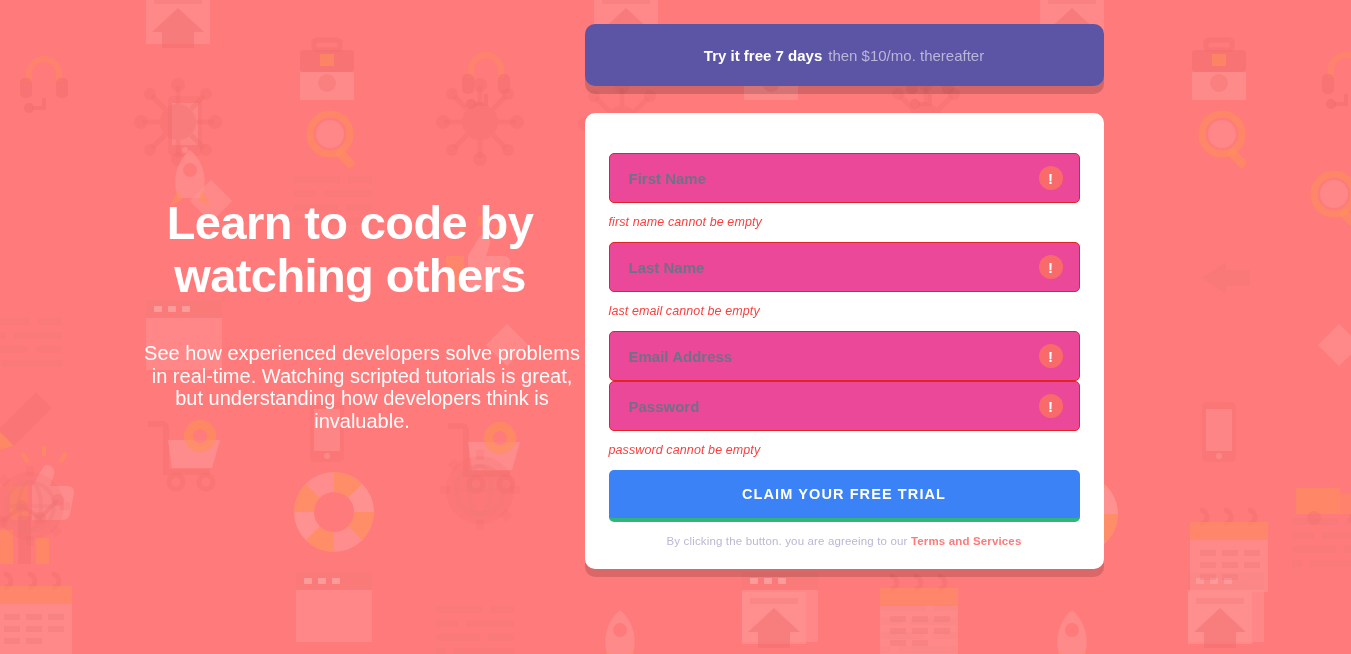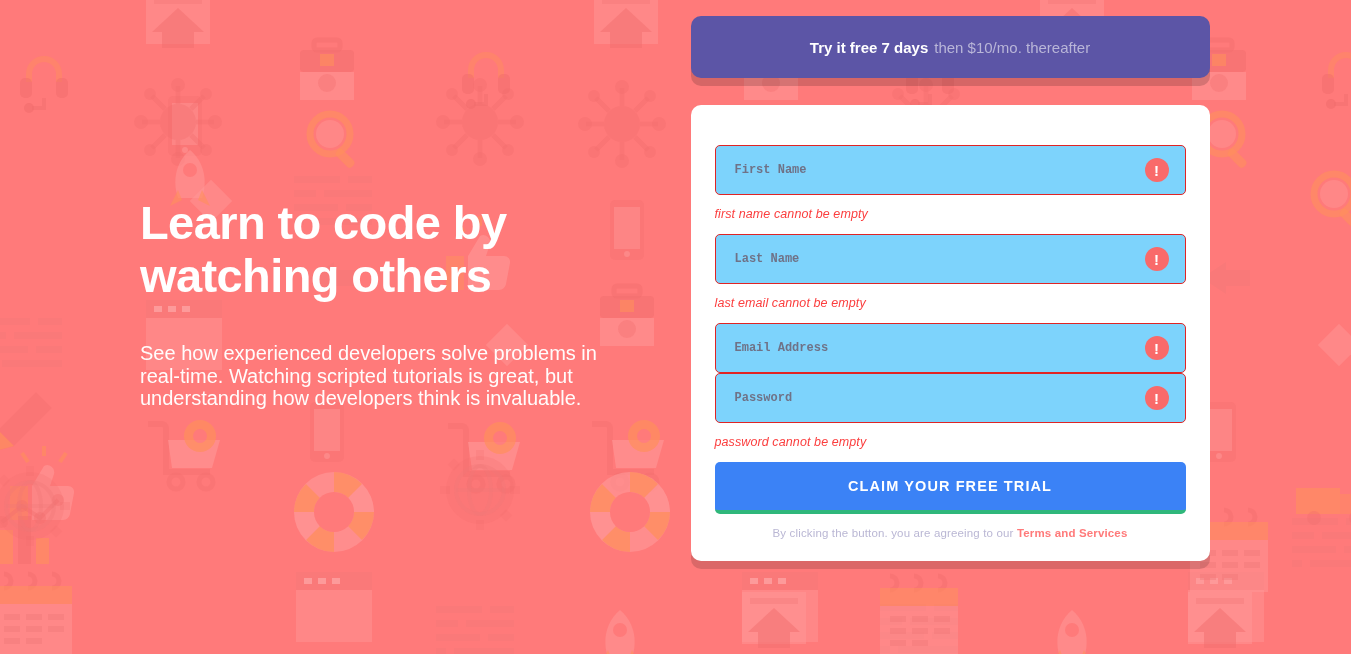--- a/index.html
+++ b/index.html
@@ -31,23 +31,24 @@
     position: relative;
     z-index: 2;
     width: 1351px;
     height: 654px;
     display: flex;
     align-items: flex-start;
   }
 
   
   .hero {
-    width: 690px;
+    width: 584px;
     padding-left: 140px;
     padding-top: 196px;
+    text-align: center;
   }
 
   .hero-title {
     color: #ffffff;
     font-size: 47px;
     line-height: 53px;
     font-weight: bold;
     letter-spacing: -0.6px;
     max-width: 420px;
     text-shadow: 0 1px 0 rgba(255,255,255,0.01);
@@ -58,21 +59,21 @@
     color: #ffffff;
     font-size: 20px;
     line-height: 22.5px;
     max-width: 500px;
     opacity: 0.98;
   }
 
   
   .signup {
     width: 520px;
-    padding-top: 16px;
+    padding-top: 24px;
     display: flex;
     flex-direction: column;
     align-items: center;
   }
 
   .promo-banner {
     width: 519px;
     height: 62px;
     background: #5c55a6;
     border-radius: 10px;
@@ -110,25 +111,25 @@
     position: relative;
     width: 100%;
   }
 
   .field-input {
     width: 100%;
     height: 50px;
     border: 1px solid #e02424;
     border-radius: 5px;
     padding: 0 52px 0 19px;
-    font-family: Liberation Mono, monospace;
-    font-size: 12px;
+    font-family: Liberation Sans, sans-serif;
+    font-size: 15px;
     font-weight: bold;
     color: #3d3b48;
-    background: #7dd3fc;
+    background: #ec4899;
     outline: none;
   }
 
   .field-input::placeholder {
     color: #6f7287;
     font-weight: bold;
     opacity: 1;
   }
 
   .error-icon {

